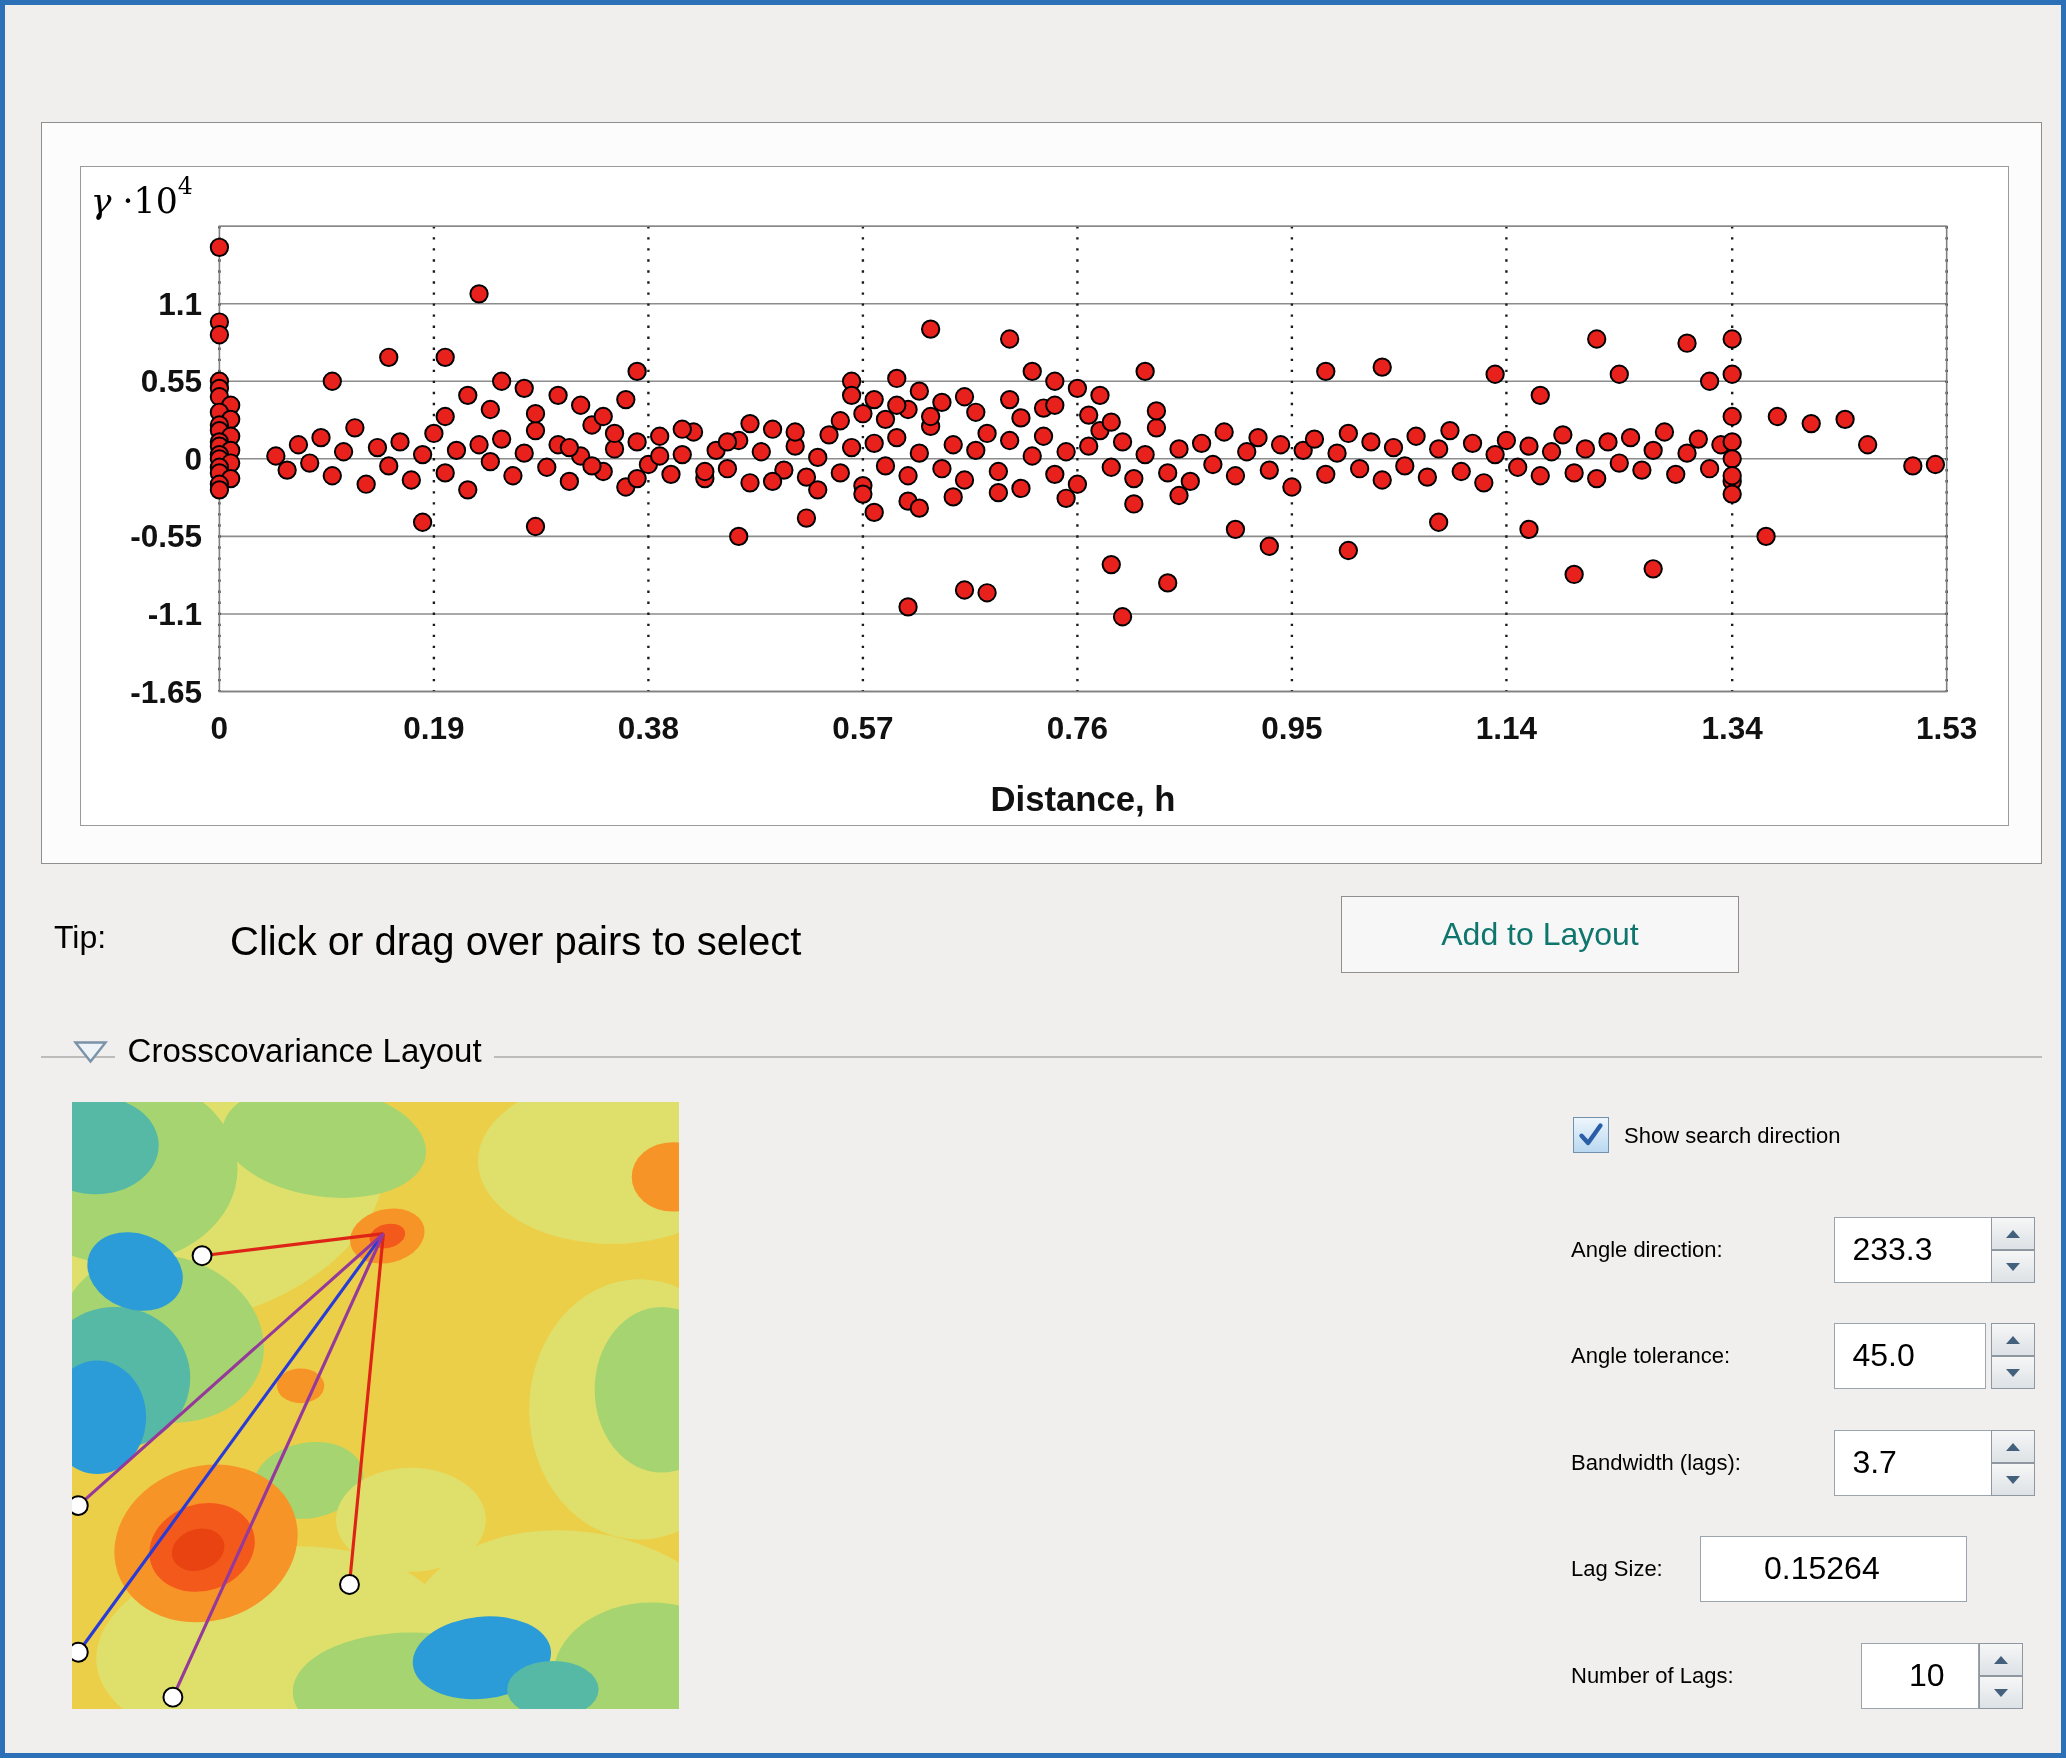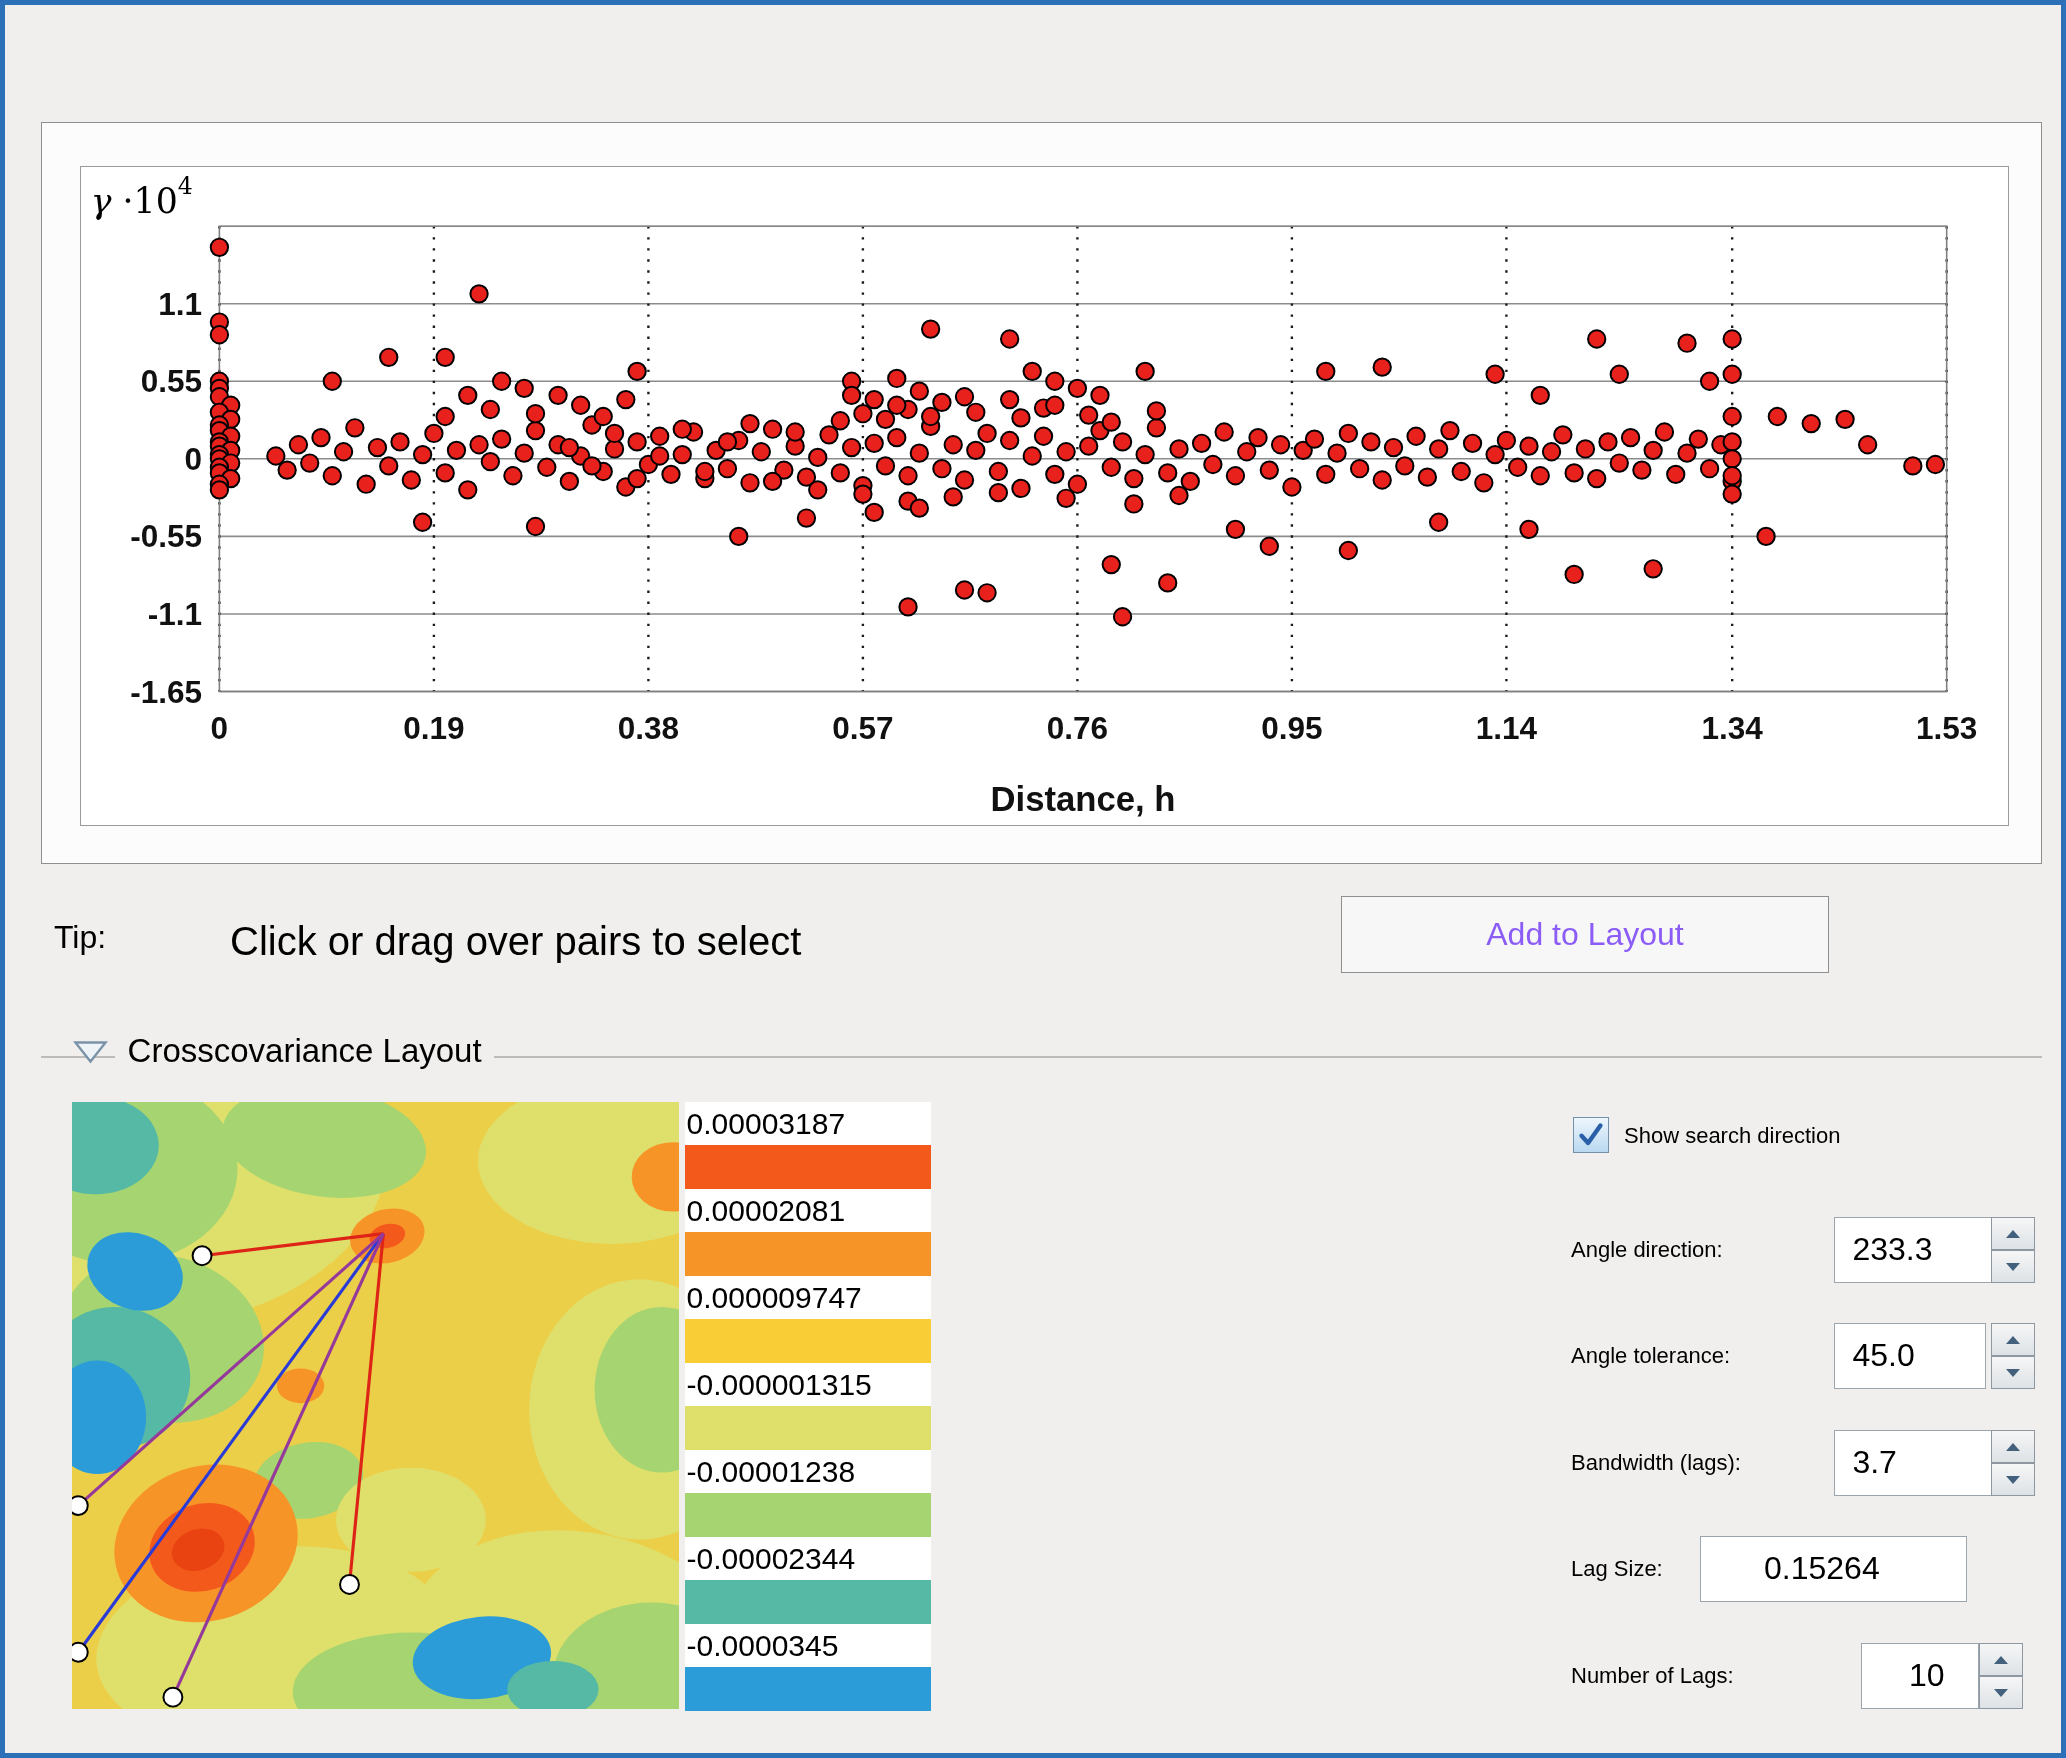--- a/index.html
+++ b/index.html
@@ -13,22 +13,22 @@
   .chart-box{position:absolute;left:36px;top:117px;width:2001px;height:742px;background:#fcfcfc;
        border:1.6px solid #8f8f8f;z-index:2}
   .plot-frame{position:absolute;left:38px;top:43px;width:1929px;height:660px;background:#ffffff;
        border:1.6px solid #9b9b9b;overflow:visible}
   .tick{font:700 40px "Liberation Sans",sans-serif;fill:#111}
   .axis-label{font:700 44px "Liberation Sans",sans-serif;fill:#111}
   .gamma{font:44px "DejaVu Serif",serif;fill:#000}
 
   .tip-label{left:49px;top:914px;font-size:32px}
   .tip-text{left:225px;top:914px;font-size:40px}
-  .add-btn{position:absolute;left:1336px;top:891px;width:488px;height:77px;background:#f7f7f7;
-       border:1.6px solid #8f8f8f;font-family:inherit;font-size:32px;color:#8b5cf6;cursor:pointer}
+  .add-btn{position:absolute;left:1336px;top:891px;width:398px;height:77px;background:#f7f7f7;
+       border:1.6px solid #8f8f8f;font-family:inherit;font-size:32px;color:#0f766e;cursor:pointer}
 
   .sep{left:36px;top:1051px;width:2001px;height:1.6px;background:#bcbcbc}
   .collapse{left:68px;top:1035px;z-index:2}
   .section-title{left:110px;top:1027px;font-size:33px;background:#f0efee;padding:0 12.6px;z-index:2}
 
   .surface{left:67px;top:1097px;width:607px;height:607px;background:#eccf49;cursor:crosshair}
   .legend{left:680px;top:1097px;width:246px;height:607px;background:#ffffff}
   .legend-label{height:43px;line-height:43px;font-size:30px;background:#fff;padding-left:1.6px;white-space:nowrap;overflow:hidden}
   .legend-band{height:44px}
 
@@ -397,36 +397,20 @@
         <line x1="395" y1="167" x2="8" y2="512" stroke="#95399a" stroke-width="4"></line>
         <line x1="395" y1="167" x2="128" y2="755" stroke="#95399a" stroke-width="4"></line>
         <circle cx="165" cy="195" r="12" fill="#ffffff" stroke="#000" stroke-width="2.5"></circle>
         <circle cx="8" cy="512" r="12" fill="#ffffff" stroke="#000" stroke-width="2.5"></circle>
         <circle cx="8" cy="698" r="12" fill="#ffffff" stroke="#000" stroke-width="2.5"></circle>
         <circle cx="352" cy="612" r="12" fill="#ffffff" stroke="#000" stroke-width="2.5"></circle>
         <circle cx="128" cy="755" r="12" fill="#ffffff" stroke="#000" stroke-width="2.5"></circle>
       </svg>
   </div>
 
-  <div class="abs legend">
-      <div class="legend-label">0.00003187</div>
-      <div class="legend-band" style="background: rgb(244, 89, 28);"></div>
-      <div class="legend-label">0.00002081</div>
-      <div class="legend-band" style="background: rgb(247, 148, 40);"></div>
-      <div class="legend-label">0.000009747</div>
-      <div class="legend-band" style="background: rgb(249, 205, 54);"></div>
-      <div class="legend-label">-0.000001315</div>
-      <div class="legend-band" style="background: rgb(223, 224, 107);"></div>
-      <div class="legend-label">-0.00001238</div>
-      <div class="legend-band" style="background: rgb(165, 212, 112);"></div>
-      <div class="legend-label">-0.00002344</div>
-      <div class="legend-band" style="background: rgb(85, 185, 165);"></div>
-      <div class="legend-label">-0.0000345</div>
-      <div class="legend-band" style="background: rgb(43, 156, 216);"></div>
-    </div>
 
   <div class="checkbox checked">
     <svg width="32" height="32" viewBox="0 0 44 44">
       <polyline points="9,23 18,33 35,9" fill="none" stroke="#2a5fa8" stroke-width="6" stroke-linecap="round" stroke-linejoin="round"></polyline>
     </svg>
   </div>
   <div class="ctl-label" style="left:1619px;top:1109px">Show search direction</div>
 
   <div class="ctl-label" style="left:1566px;top:1223px">Angle direction:</div>
   <div class="spinbox" style="left:1829px;top:1212px;width:158px">

